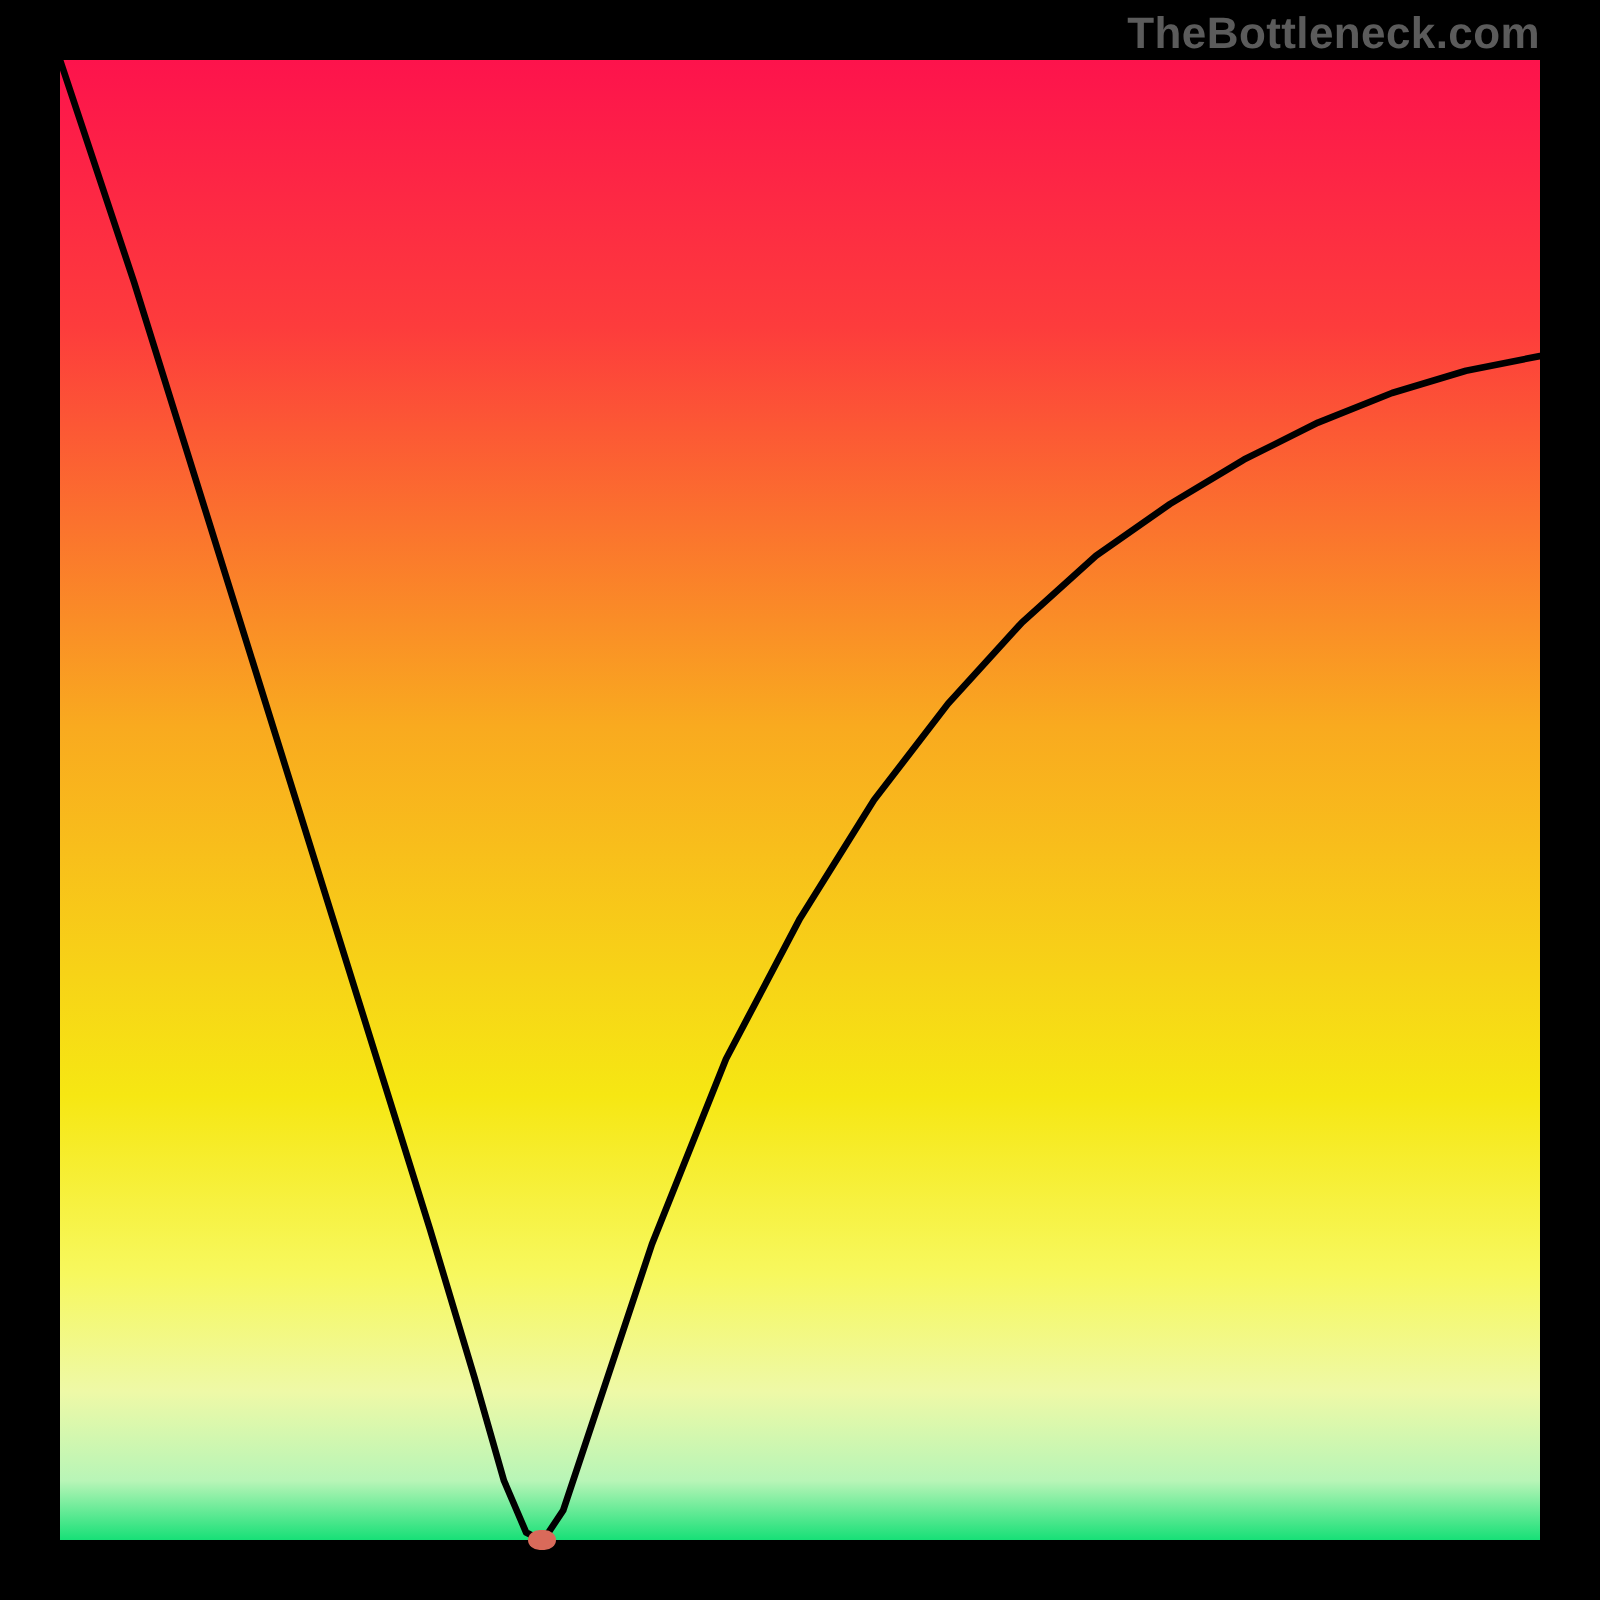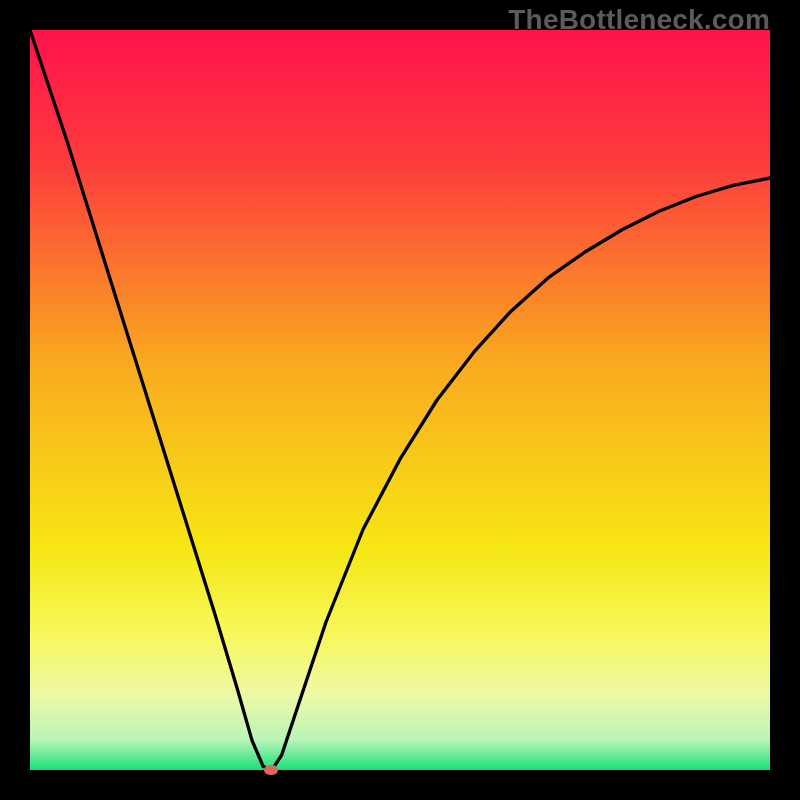--- a/index.html
+++ b/index.html
@@ -30,21 +30,21 @@
     left: 0;
     top: 0;
     width: 100%;
     height: 100%;
   }
   .watermark {
     position: absolute;
     top: 4px;
     right: 30px;
     color: #5b5b5b;
-    font-size: 28px;
+    font-size: 22px;
     font-weight: 600;
     letter-spacing: 0.2px;
     user-select: none;
   }
   .marker {
     position: absolute;
     width: 14px;
     height: 10px;
     background: #d96a5a;
     border-radius: 50% / 60%;

